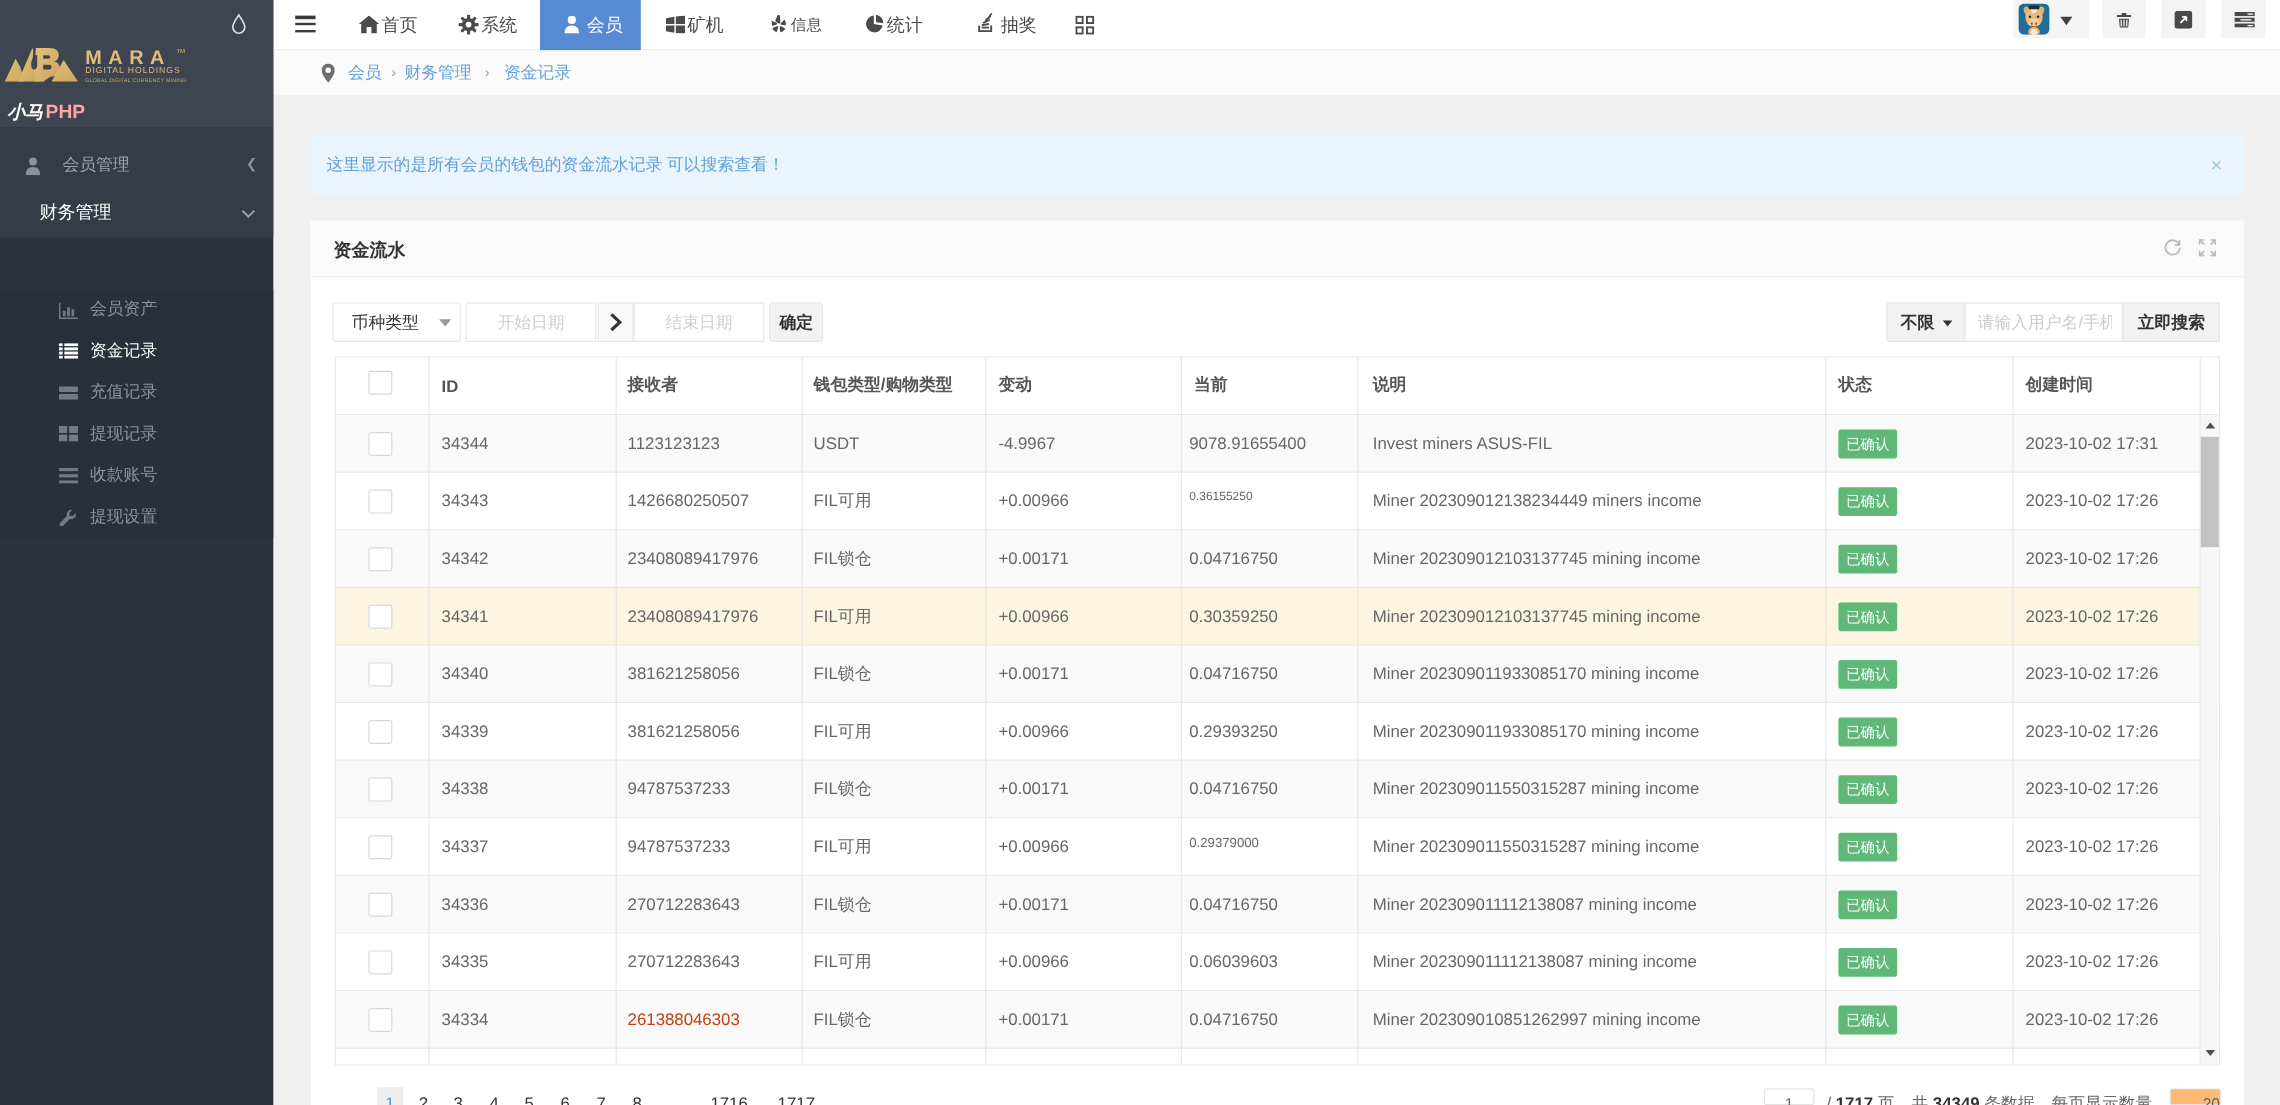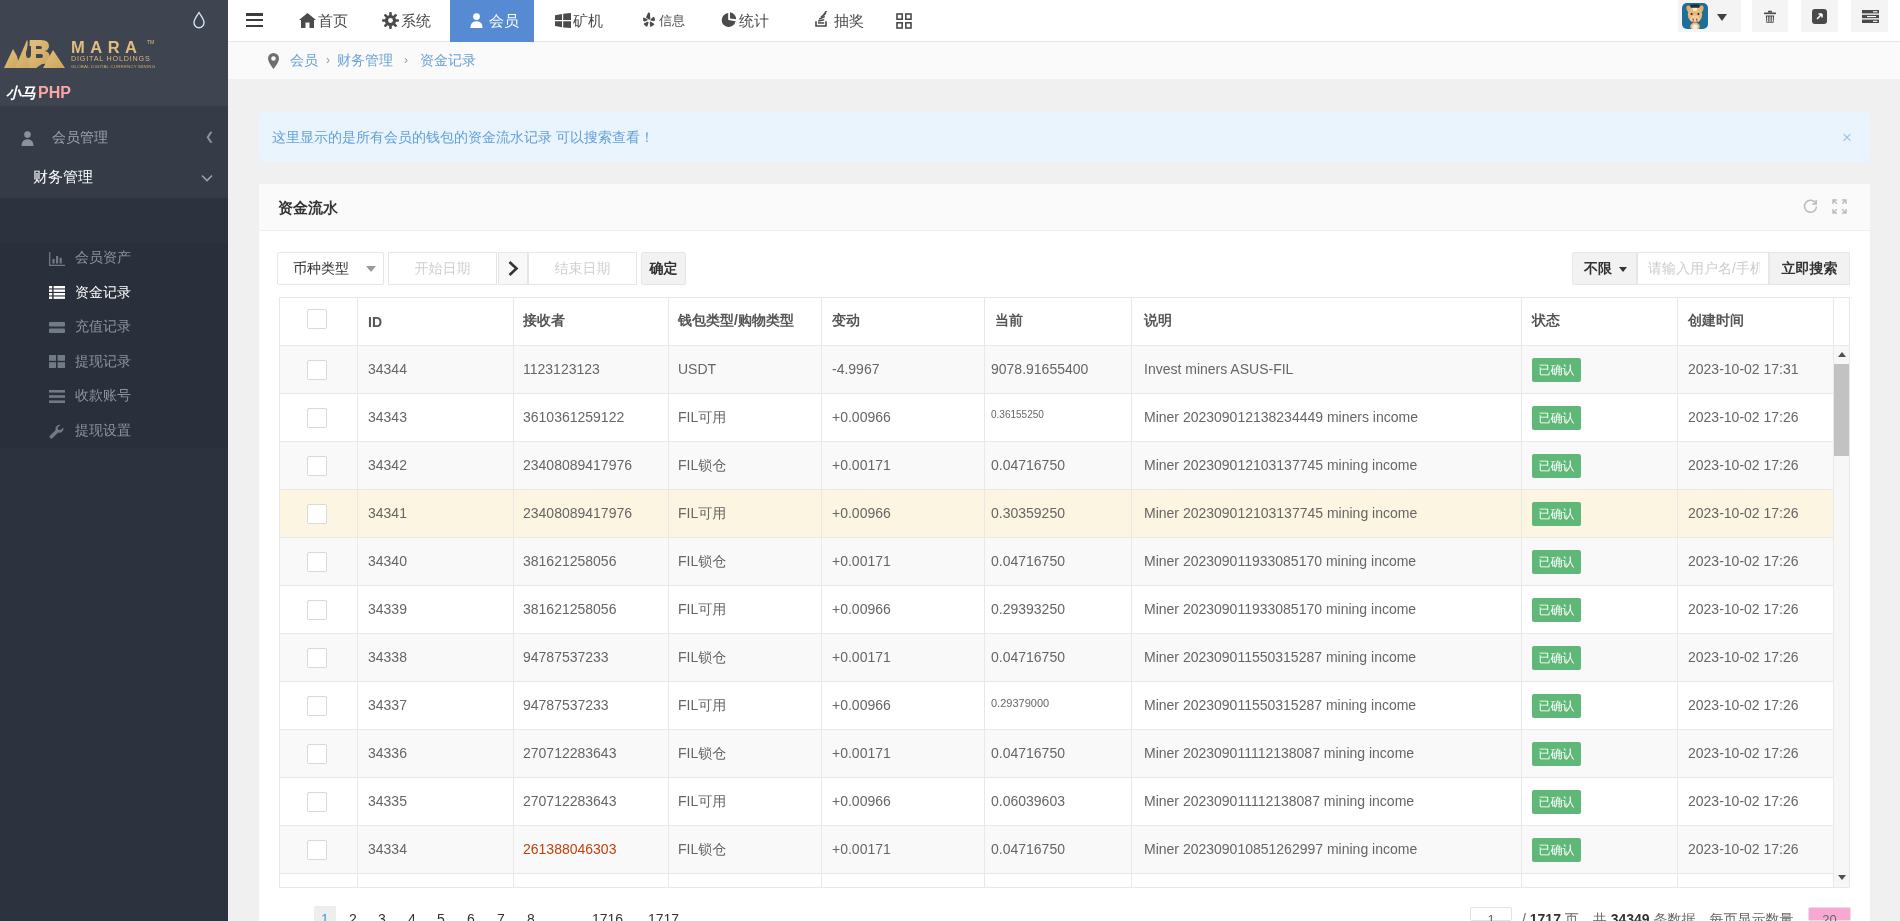--- a/index.html
+++ b/index.html
@@ -270,21 +270,21 @@
 <div class="ab" style="left:243px;top:63px;color:#666;font-size:14px;">1123123123</div>
 <div class="ab" style="left:398px;top:63px;color:#666;font-size:14px;">USDT</div>
 <div class="ab" style="left:552px;top:63px;color:#666;font-size:14px;">-4.9967</div>
 <div class="ab" style="left:711px;top:63px;color:#666;font-size:14px;">9078.91655400</div>
 <div class="ab" style="left:864px;top:63px;color:#666;font-size:14px;">Invest miners ASUS-FIL</div>
 <div class="ab" style="left:1252px;top:60px;width:49px;height:24px;background:#5FB878;border-radius:2px;color:#fff;font-size:12px;text-align:center;line-height:24px;">已确认</div>
 <div class="ab" style="left:1408px;top:63px;color:#666;font-size:14px;">2023-10-02 17:31</div>
 <div class="ab" style="left:0;top:96px;width:1569px;height:48px;background:#fff;border-bottom:1px solid #e8e8e8;"></div>
 <div class="ab" style="left:27px;top:110px;width:20px;height:20px;border:1px solid #d9d9d9;border-radius:2px;background:#fff;"></div>
 <div class="ab" style="left:88px;top:111px;color:#666;font-size:14px;">34343</div>
-<div class="ab" style="left:243px;top:111px;color:#666;font-size:14px;">3610361259122</div>
+<div class="ab" style="left:243px;top:111px;color:#666;font-size:14px;">1426680250507</div>
 <div class="ab" style="left:398px;top:111px;color:#666;font-size:14px;">FIL可用</div>
 <div class="ab" style="left:552px;top:111px;color:#666;font-size:14px;">+0.00966</div>
 <div class="ab" style="left:711px;top:111px;color:#666;font-size:10px;">0.36155250</div>
 <div class="ab" style="left:864px;top:111px;color:#666;font-size:14px;">Miner 202309012138234449 miners income</div>
 <div class="ab" style="left:1252px;top:108px;width:49px;height:24px;background:#5FB878;border-radius:2px;color:#fff;font-size:12px;text-align:center;line-height:24px;">已确认</div>
 <div class="ab" style="left:1408px;top:111px;color:#666;font-size:14px;">2023-10-02 17:26</div>
 <div class="ab" style="left:0;top:144px;width:1569px;height:48px;background:#f9f9f9;border-bottom:1px solid #e8e8e8;"></div>
 <div class="ab" style="left:27px;top:158px;width:20px;height:20px;border:1px solid #d9d9d9;border-radius:2px;background:#fff;"></div>
 <div class="ab" style="left:88px;top:159px;color:#666;font-size:14px;">34342</div>
 <div class="ab" style="left:243px;top:159px;color:#666;font-size:14px;">23408089417976</div>
@@ -395,12 +395,12 @@
 <div class="ab" style="left:408px;top:911px;color:#333;font-size:14px;">4</div>
 <div class="ab" style="left:437px;top:911px;color:#333;font-size:14px;">5</div>
 <div class="ab" style="left:467px;top:911px;color:#333;font-size:14px;">6</div>
 <div class="ab" style="left:497px;top:911px;color:#333;font-size:14px;">7</div>
 <div class="ab" style="left:527px;top:911px;color:#333;font-size:14px;">8</div>
 <div class="ab" style="left:552px;top:911px;color:#333;font-size:14px;">...</div>
 <div class="ab" style="left:592px;top:911px;color:#333;font-size:14px;">1716</div>
 <div class="ab" style="left:648px;top:911px;color:#333;font-size:14px;">1717</div>
 <div class="ab" style="left:1470px;top:907px;width:42px;height:14px;border:1px solid #e2e2e2;border-radius:2px;background:#fff;color:#666;text-align:center;font-size:13px;padding-top:4px;">1</div>
 <div class="ab" style="left:1522px;top:911px;color:#666;font-size:14px;">/ <b style="color:#333;">1717</b> 页，共 <b style="color:#333;">34349</b> 条数据，每页显示数量</div>
-<div class="ab" style="left:1808px;top:907px;width:43px;height:14px;border:1px solid #e2e2e2;border-radius:2px;background:#f9a8d4;color:#666;text-align:center;font-size:13px;padding-top:4px;">20</div>
+<div class="ab" style="left:1808px;top:907px;width:43px;height:14px;border:1px solid #e2e2e2;border-radius:2px;background:#fdba74;color:#666;text-align:right;font-size:13px;padding-top:4px;">20</div>
 </body></html>

